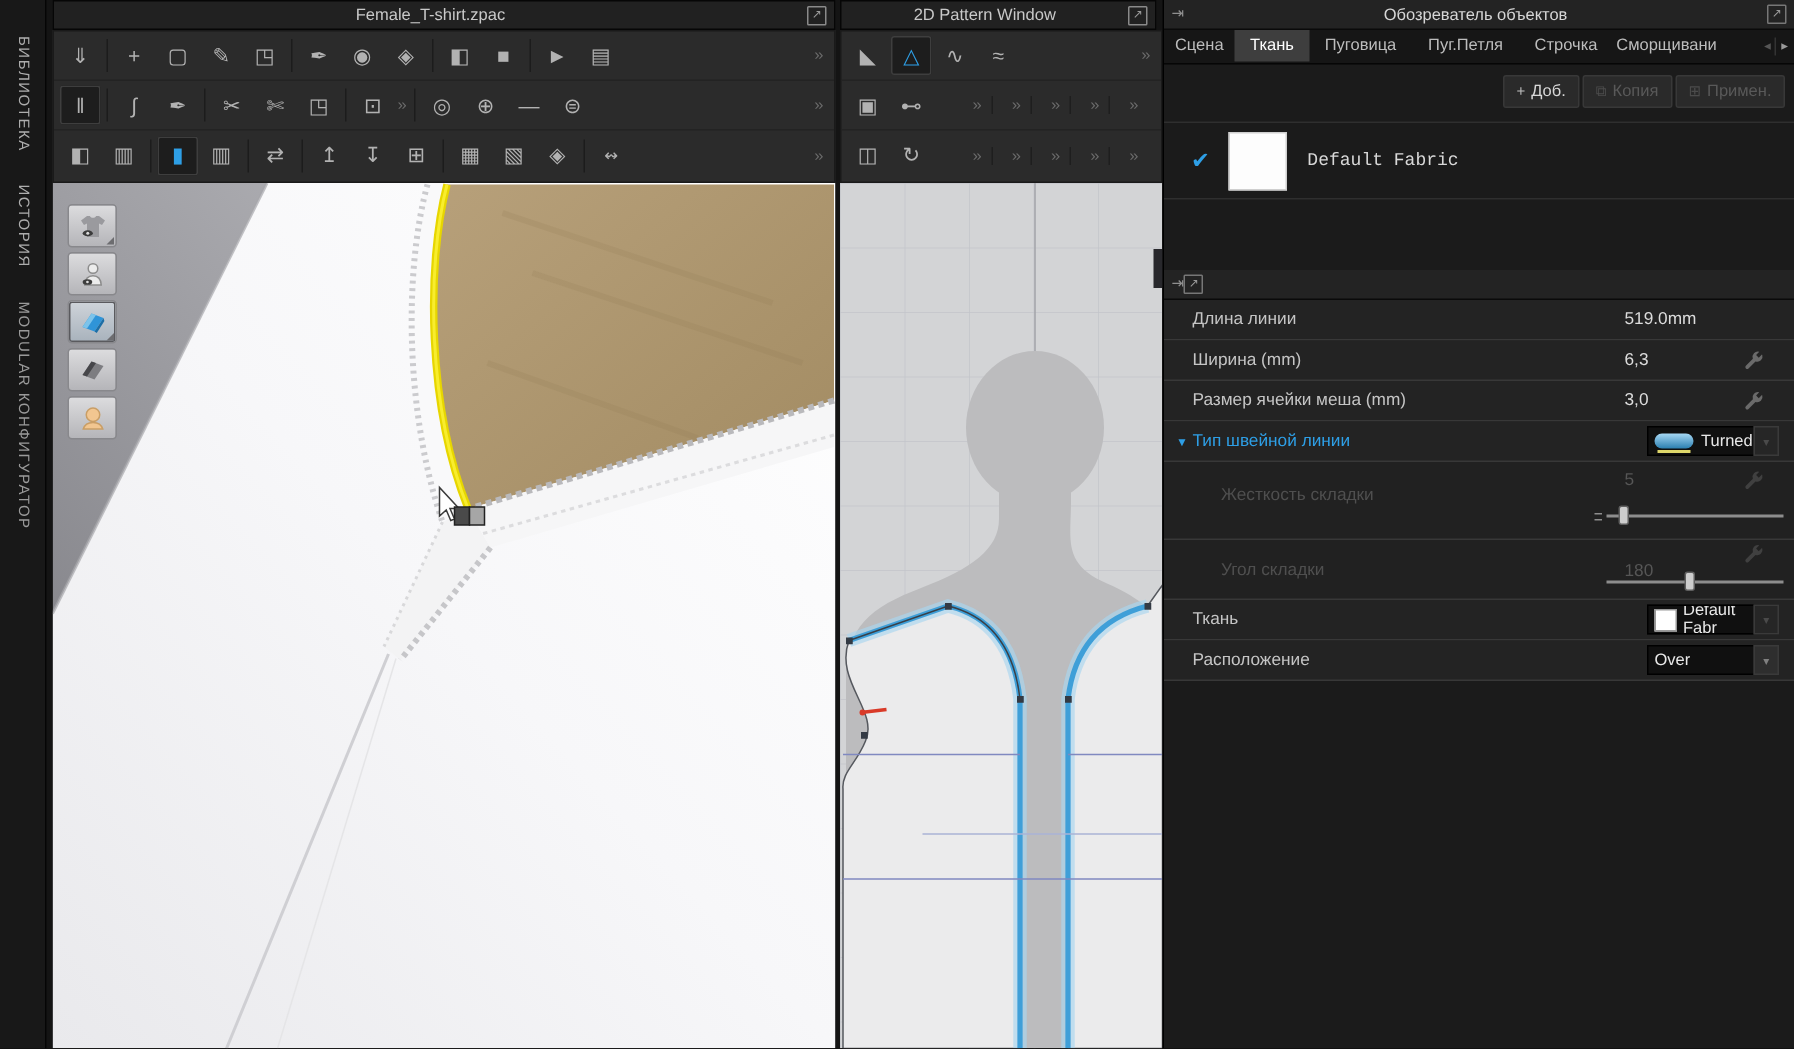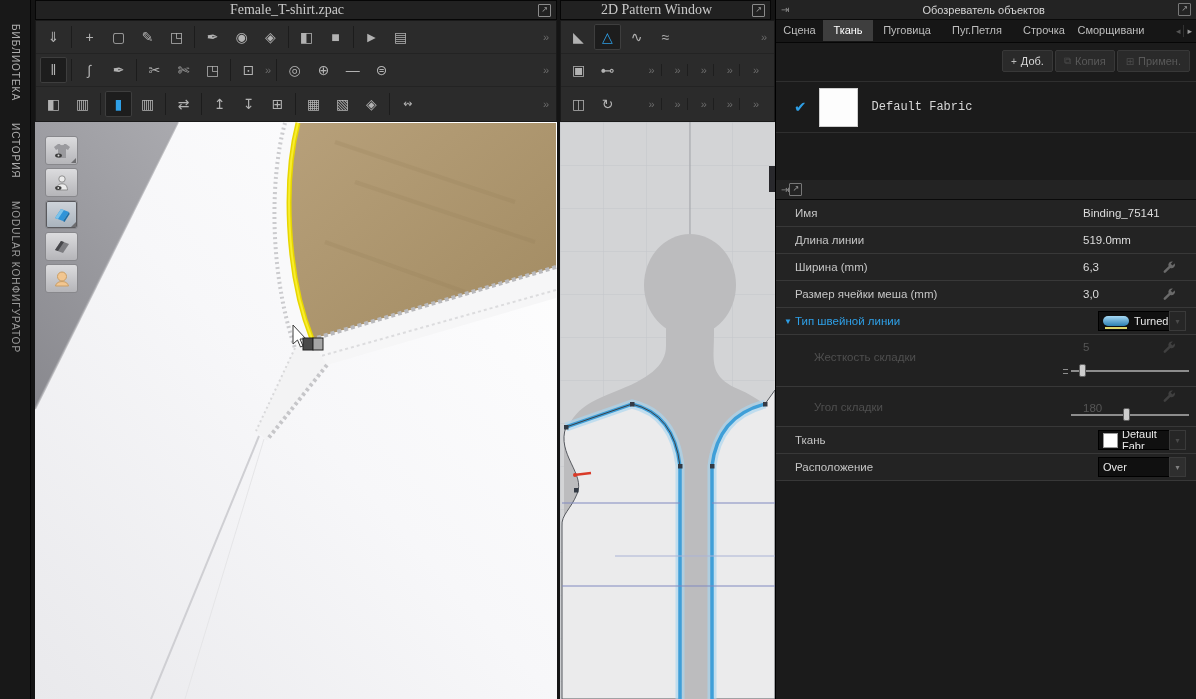--- a/index.html
+++ b/index.html
@@ -7,21 +7,21 @@
         font-family:"Liberation Sans","DejaVu Sans",sans-serif;color:#c8c8c8;-webkit-font-smoothing:antialiased;}
   
   #sidebar{position:absolute;left:0;top:0;width:30px;height:699px;background:#181818;border-right:1px solid #050505;
            display:flex;flex-direction:column;align-items:center;}
   .vlabel{writing-mode:vertical-rl;font-size:10px;letter-spacing:1px;color:#adadad;cursor:pointer;}
   .vl1{margin-top:24px;} .vl2{margin-top:22px;} .vl3{margin-top:22px;color:#9a9a9a;}
   
   .titlebar{position:absolute;top:0;height:20px;background:#212121;border:1px solid #060606;box-sizing:border-box;
             display:flex;align-items:center;}
   #tb3d{left:35px;width:522px;} #tb2d{left:560px;width:211px;}
-  .tb-title{flex:1;text-align:center;font-size:14px;color:#c9c9c9;font-family:Liberation Serif, serif;}
+  .tb-title{flex:1;text-align:center;font-size:11px;color:#c9c9c9;}
   .tb-pop{width:11px;height:11px;border:1px solid #8a8a8a;border-radius:1px;color:#9a9a9a;font-size:8px;line-height:10px;
           text-align:center;margin-right:5px;cursor:pointer;}
   
   .tools{position:absolute;top:20px;height:102px;background:#2b2b2b;box-sizing:border-box;border:1px solid #1a1a1a;}
   #tools3d{left:35px;width:522px;} #tools2d{left:560px;width:215px;}
   .trow{height:33px;display:flex;align-items:center;padding:0 3px;border-bottom:1px solid #232323;box-sizing:border-box;}
   .tbtn{width:27px;height:26px;display:flex;align-items:center;justify-content:center;color:#b2b2b2;font-size:14px;
         border-radius:2px;margin:0 1px;cursor:pointer;flex:0 0 auto;}
   .tbtn.small{font-size:11px;}
   .tbtn.pressed{background:#1d1d1d;box-shadow:inset 0 0 0 1px #3e3e3e;}
@@ -372,24 +372,20 @@
       <span class="fname">Default Fabric</span>
     </div>
 
     <div class="phead" id="pehead">
       <span class="pin">⇥</span>
       <span class="pop">↗</span>
     </div>
 
     <div id="prows">
       <div class="prow">
-        <span class="plabel">Имя</span>
-        <span class="pvalue">Binding_75141</span>
-      </div>
-      <div class="prow">
         <span class="plabel">Длина линии</span>
         <span class="pvalue">519.0mm</span>
       </div>
       <div class="prow">
         <span class="plabel">Ширина (mm)</span>
         <span class="pvalue">6,3</span>
         <span class="wrench">
           <svg width="14" height="14" viewBox="0 0 16 16">
               <path d="M14.7 4.2a4 4 0 0 1-5.2 4.9L4.2 14.4a1.4 1.4 0 0 1-2-2L7.5 7a4 4 0 0 1 4.9-5.2L10 4.2l2 2 2.4-2.3z" fill="#6a6a6a"></path>
             </svg>

